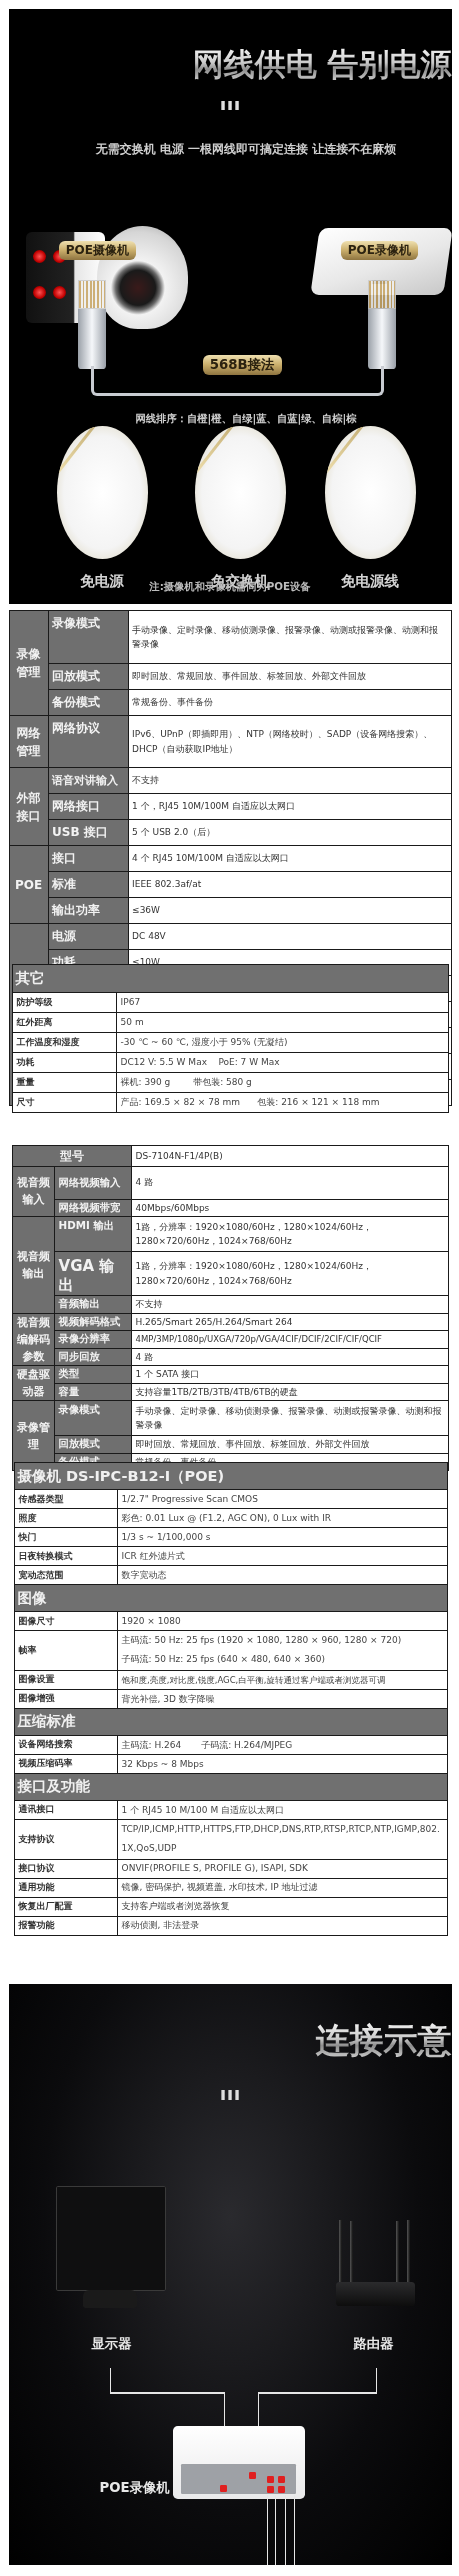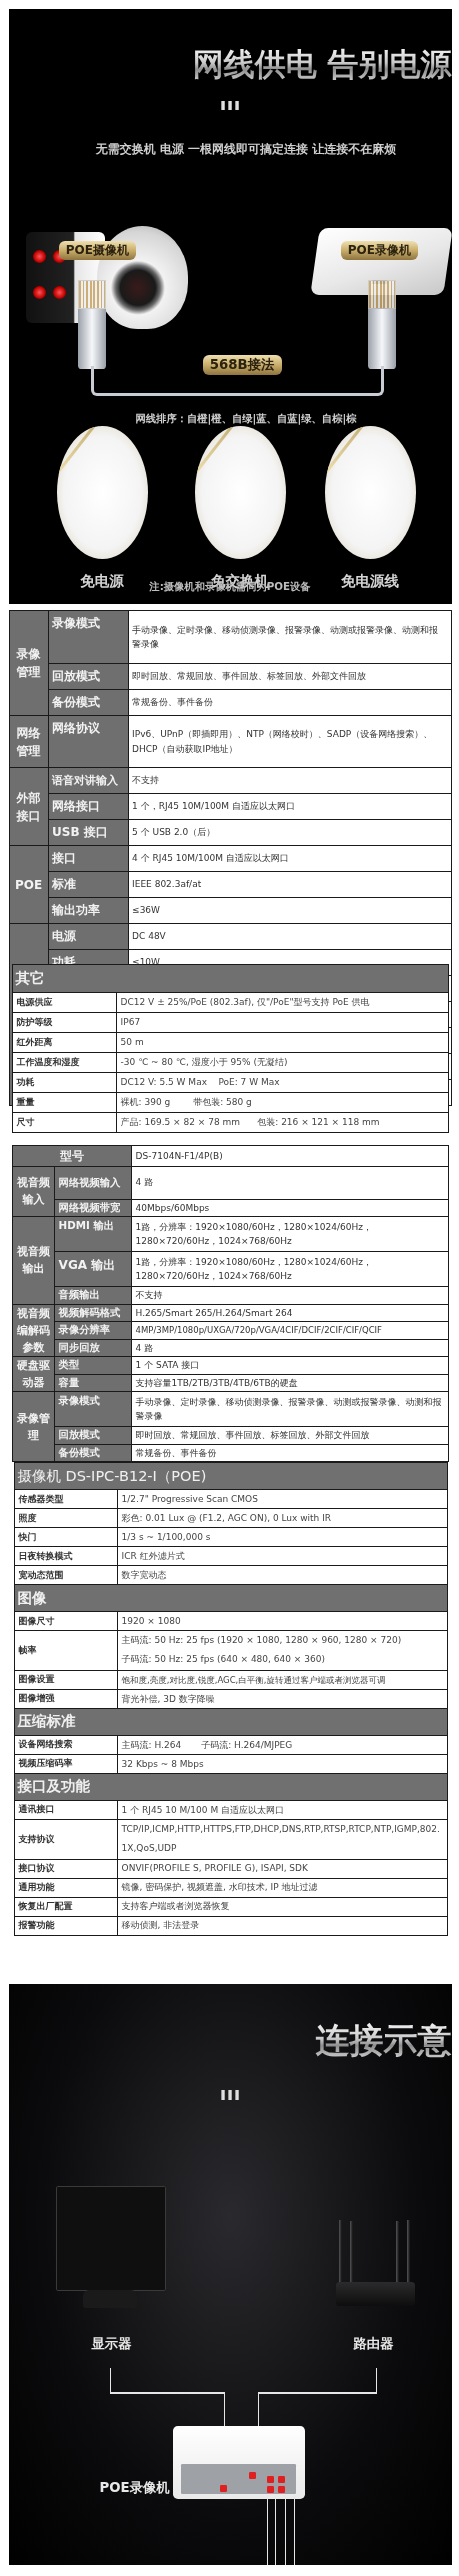--- a/index.html
+++ b/index.html
@@ -207,34 +207,30 @@
 <table class="spec thin" style="left:12px;top:964px;width:437px;">
   <colgroup>
       <col style="width:104px">
       <col>
     </colgroup>
   <tbody>
       <tr style="height:28px">
         <td class="hdr" colspan="2">其它</td>
       </tr>
   <tr style="height:20px">
-        <td class="lab2">电源供应</td>
-        <td class="val2">DC12 V ± 25%/PoE (802.3af), 仅"/PoE"型号支持 PoE 供电</td>
-      </tr>
-  <tr style="height:20px">
         <td class="lab2">防护等级</td>
         <td class="val2">IP67</td>
       </tr>
   <tr style="height:20px">
         <td class="lab2">红外距离</td>
         <td class="val2">50 m</td>
       </tr>
   <tr style="height:20px">
         <td class="lab2">工作温度和湿度</td>
-        <td class="val2">-30 ℃ ~ 80 ℃, 湿度小于 95% (无凝结)</td>
+        <td class="val2">-30 ℃ ~ 60 ℃, 湿度小于 95% (无凝结)</td>
       </tr>
   <tr style="height:20px">
         <td class="lab2">功耗</td>
         <td class="val2" style="white-space:pre">DC12 V: 5.5 W Max    PoE: 7 W Max</td>
       </tr>
   <tr style="height:20px">
         <td class="lab2">重量</td>
         <td class="val2" style="white-space:pre">裸机: 390 g        带包装: 580 g</td>
       </tr>
   <tr style="height:20px">
@@ -263,21 +259,21 @@
   <tr style="height:17.5px">
     <td class="lab" style="font-size:10.3px">网络视频带宽</td>
     <td class="val">40Mbps/60Mbps</td>
   </tr>
   <tr style="height:35px">
     <td class="grp" rowspan="3" style="font-size:11px;line-height:17px">视音频输出</td>
     <td class="lab" style="vertical-align:top;padding-top:2.4px;font-size:10.3px">HDMI 输出</td>
     <td class="val">1路，分辨率：1920×1080/60Hz，1280×1024/60Hz，1280×720/60Hz，1024×768/60Hz</td>
   </tr>
   <tr style="height:35px">
-    <td class="lab" style="vertical-align:top;padding-top:5px;font-size:12px">VGA 输出</td>
+    <td class="lab" style="vertical-align:top;padding-top:5px;font-size:15px">VGA 输出</td>
     <td class="val">1路，分辨率：1920×1080/60Hz，1280×1024/60Hz，1280×720/60Hz，1024×768/60Hz</td>
   </tr>
   <tr style="height:17.5px">
     <td class="lab" style="font-size:10.3px">音频输出</td>
     <td class="val">不支持</td>
   </tr>
   <tr style="height:17.5px">
     <td class="grp" rowspan="3" style="font-size:11px;line-height:17px">视音频编解码参数</td>
     <td class="lab" style="font-size:10.3px">视频解码格式</td>
     <td class="val">H.265/Smart 265/H.264/Smart 264</td>
@@ -315,21 +311,21 @@
 </tbody>
   </table>
 
 <table class="spec thin" style="left:14px;top:1462px;width:434px;">
   <colgroup>
       <col style="width:103px">
       <col>
     </colgroup>
   <tbody>
       <tr style="height:27px">
-        <td class="hdr" colspan="2" style="font-weight:normal">摄像机   DS-IPC-B12-I（POE)</td>
+        <td class="hdr" colspan="2" style="font-weight:bold">摄像机   DS-IPC-B12-I（POE)</td>
       </tr>
   <tr style="height:19px">
         <td class="lab2">传感器类型</td>
         <td class="val2">1/2.7" Progressive Scan CMOS</td>
       </tr>
   <tr style="height:19px">
         <td class="lab2">照度</td>
         <td class="val2">彩色: 0.01 Lux @ (F1.2, AGC ON), 0 Lux with IR</td>
       </tr>
   <tr style="height:19px">

